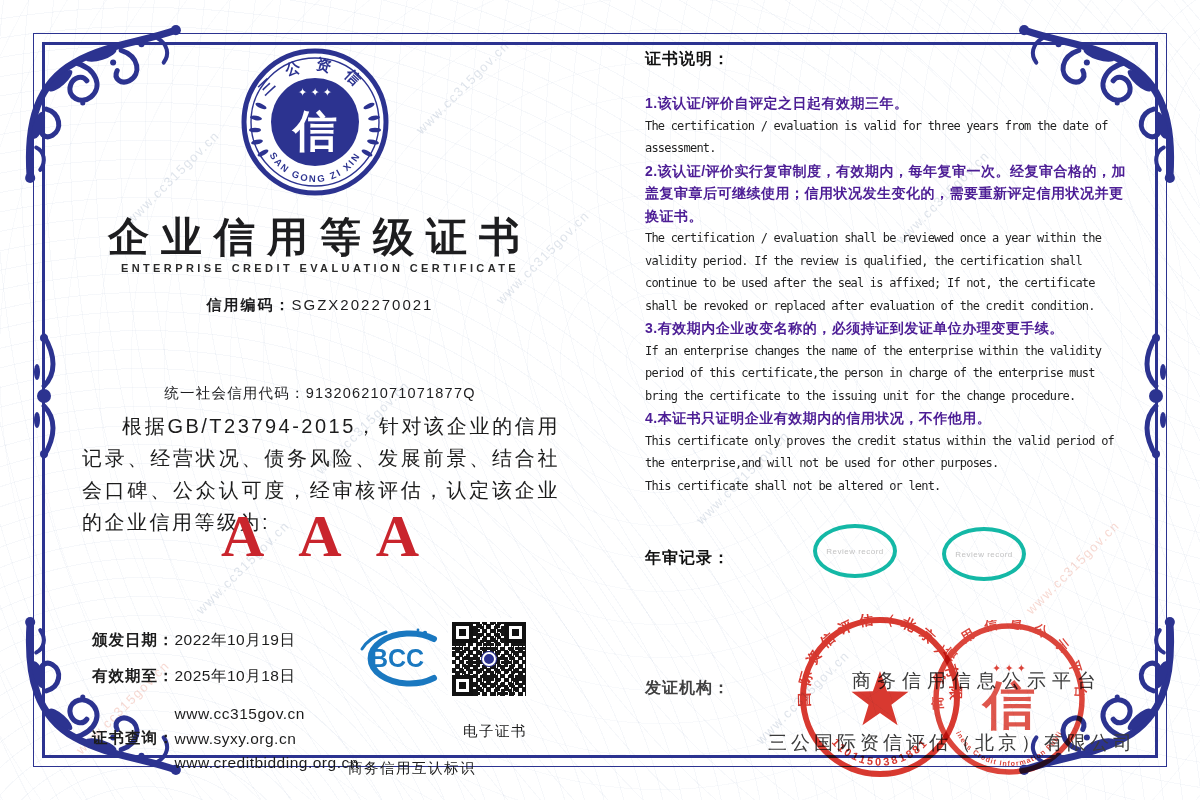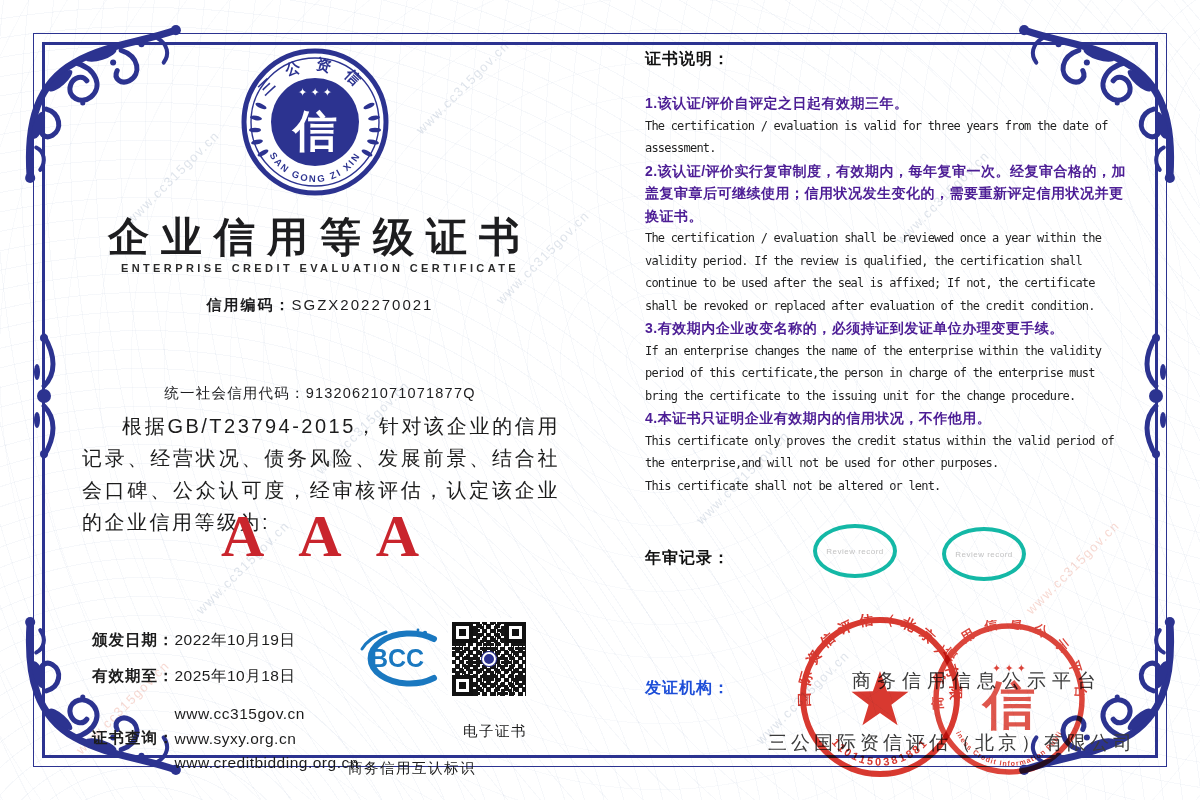--- a/index.html
+++ b/index.html
@@ -90,21 +90,21 @@
 
   .review-label { position:absolute; left:645px; top:548px; font-size:16px; font-weight:700;
                   color:#111; letter-spacing:1px; }
   .review-oval { position:absolute; width:84px; height:54px; border:4px solid #14b8a6; border-radius:50%;
                  display:flex; align-items:center; justify-content:center;
                  font-size:8px; color:#c2c2c2; letter-spacing:0.5px; }
   .oval-1 { left:813px; top:524px; }
   .oval-2 { left:942px; top:527px; }
 
   .issuer-label { position:absolute; left:645px; top:678px; font-size:16px; font-weight:700;
-                  color:#1d4ed8; letter-spacing:1px; }
+                  color:#404040; letter-spacing:1px; }
   .issuer-platform { position:absolute; left:852px; top:668px; font-size:19px; color:#3a3a3a;
                      letter-spacing:6px; font-weight:500; }
   .issuer-company { position:absolute; left:768px; top:730px; font-size:19px; color:#3a3a3a;
                     letter-spacing:4px; font-weight:500; }
 
   .seal { position:absolute; mix-blend-mode:multiply; opacity:0.92; }
   .seal-1 { left:797px; top:614px; width:166px; height:166px; }
   .seal-2 { left:930px; top:620px; width:158px; height:158px; }
 </style>
 </head>

